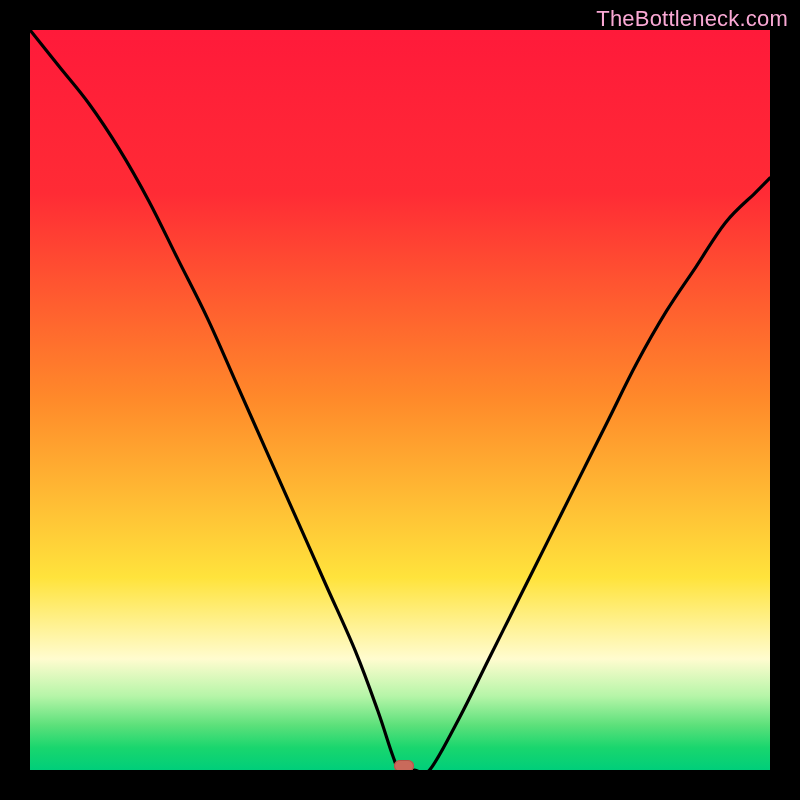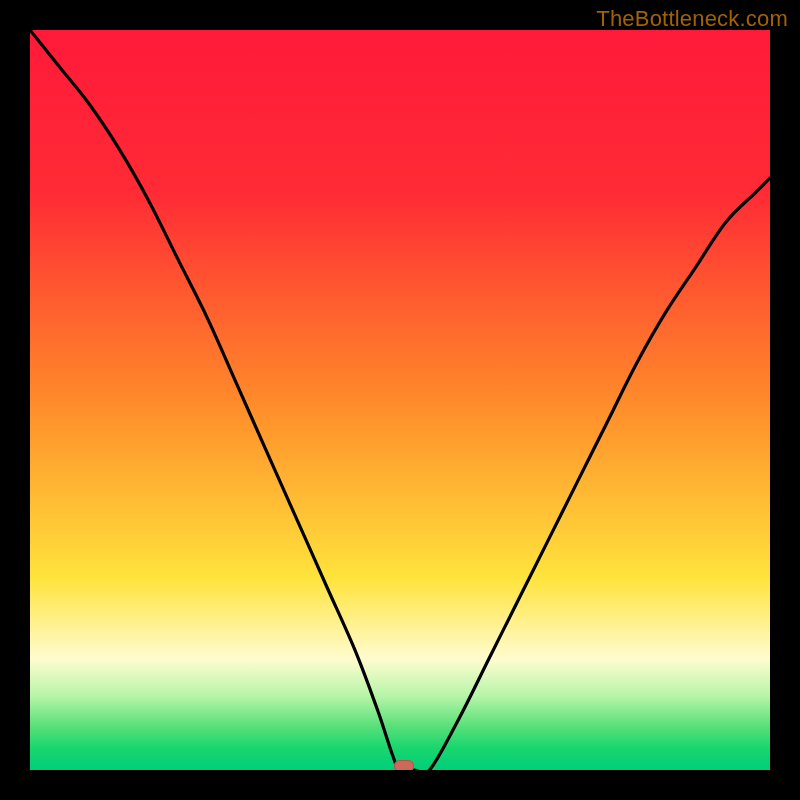--- a/index.html
+++ b/index.html
@@ -40,21 +40,21 @@
     border-radius: 6px;
     transform: translate(-50%, -50%);
   }
   .watermark {
     position: absolute;
     top: 6px;
     right: 12px;
     font-size: 22px;
     font-weight: 500;
     letter-spacing: 0.2px;
-    color: #a16207;
+    color: #f9a8d4;
     text-align: right;
   }
 </style>
 </head>
 <body>
 
 <div class="frame">
 
   <div class="watermark">TheBottleneck.com</div>
 

